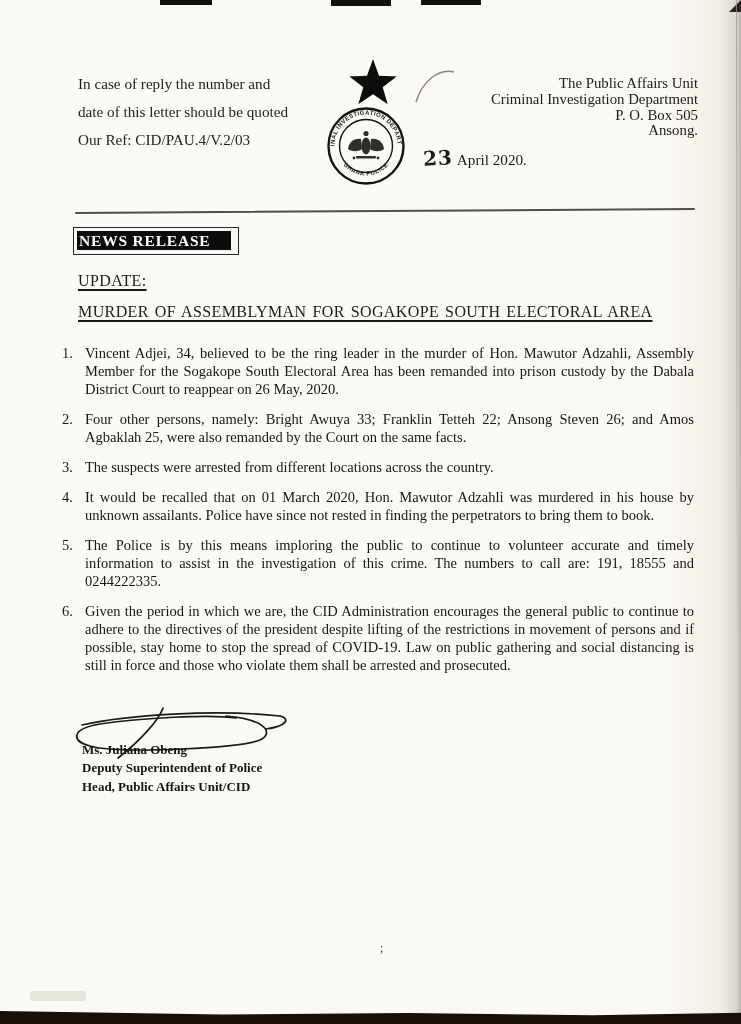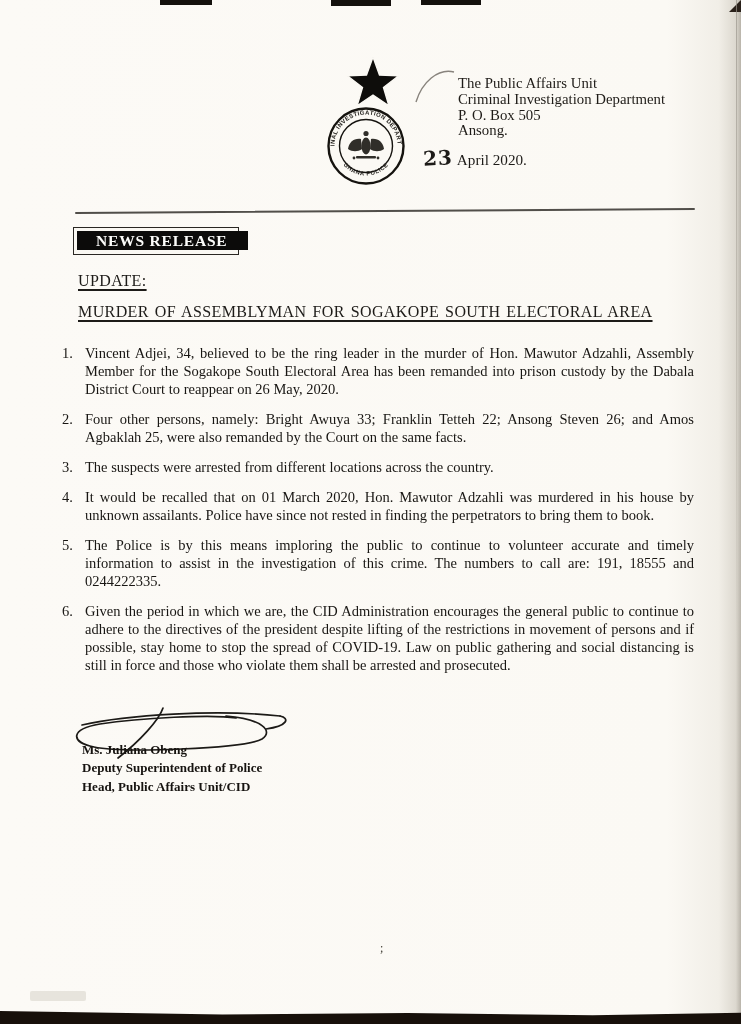--- a/index.html
+++ b/index.html
@@ -32,38 +32,38 @@
   }
   .smudge{position:absolute;left:30px;top:991px;width:56px;height:10px;
     background:#cfcabf;opacity:.45;border-radius:2px;}
   .bottom-mark{position:absolute;left:380px;top:941px;font-size:12px;color:#3a372f;}
 
   
   .reply-note{position:absolute;left:78px;top:70px;width:280px;
     font-size:15.2px;line-height:28px;color:#201d19;}
   .address{position:absolute;left:458px;top:76px;width:240px;
     font-size:14.8px;line-height:15.8px;color:#1e1b17;}
-  .address div{white-space:nowrap;}
+  .address div{white-space:nowrap;text-align:right;}
   .date-line{position:absolute;left:423px;top:146px;font-size:15.2px;}
   .date-day{display:inline-block;font-size:20px;font-weight:600;
     transform:rotate(-3deg);letter-spacing:1px;margin-right:4px;
     font-family:"DejaVu Serif", serif;}
   .seal-wrap{position:absolute;left:316px;top:56px;width:120px;height:134px;}
   .pen-curve{position:absolute;left:412px;top:66px;width:46px;height:40px;}
 
   
   .rule{position:absolute;left:75px;top:210px;width:620px;height:2px;
     background:#33302b;transform:rotate(-0.35deg);opacity:.85;border-radius:1px;}
 
   
   .banner-outer{position:absolute;left:73px;top:227px;width:166px;height:28px;
     border:1.6px solid #2a2723;background:#faf8f3;box-sizing:border-box;}
   .banner-bar{position:absolute;left:3px;top:3px;width:152px;height:19px;
     background:#0c0b0a;color:#fcfcfa;font-size:15.5px;font-weight:bold;
-    letter-spacing:.8px;line-height:19px;padding-left:19px;}
+    letter-spacing:.8px;line-height:19px;padding-left:2px;}
 
   
   .h-update{position:absolute;left:78px;top:272px;font-size:16px;font-weight:normal;
     letter-spacing:.4px;text-decoration:underline;text-decoration-thickness:1.6px;
     text-underline-offset:3px;}
   .h-title{position:absolute;left:78px;top:303px;font-size:16px;font-weight:normal;
     letter-spacing:.4px;word-spacing:1.5px;text-decoration:underline;
     text-decoration-thickness:1.6px;text-underline-offset:3px;white-space:nowrap;}
 
   
@@ -88,20 +88,25 @@
 
   <div class="top-frag frag-a"></div>
   <div class="top-frag frag-b"></div>
   <div class="top-frag frag-c"></div>
   <div class="corner-mark"></div>
   <div class="right-shadow"></div>
   <div class="smudge"></div>
   <div class="bottom-bar"></div>
   <div class="bottom-mark">;</div>
 
+  <div class="reply-note">
+    <div>In case of reply the number and</div>
+    <div>date of this letter should be quoted</div>
+    <div>Our Ref: CID/PAU.4/V.2/03</div>
+  </div>
 
   <div class="seal-wrap">
     <svg width="120" height="134" viewBox="0 0 120 134">
 
       <path d="M57,1 L63.5,19.1 L82.7,19.7 L67.5,31.4 L72.9,49.8 L57,39 L41.1,49.8 L46.5,31.4 L31.3,19.7 L50.5,19.1 Z" fill="#0e0d0b" stroke="#fbf9f4" stroke-width="1.4"></path>
 
       <circle cx="50" cy="90" r="37.5" fill="#fbf9f4" stroke="#15130f" stroke-width="2.4"></circle>
       <circle cx="50" cy="90" r="26.5" fill="none" stroke="#15130f" stroke-width="1.4"></circle>
 
       <path id="arcTop" d="M 18.5 90 A 31.5 31.5 0 1 1 81.5 90" fill="none"></path>

